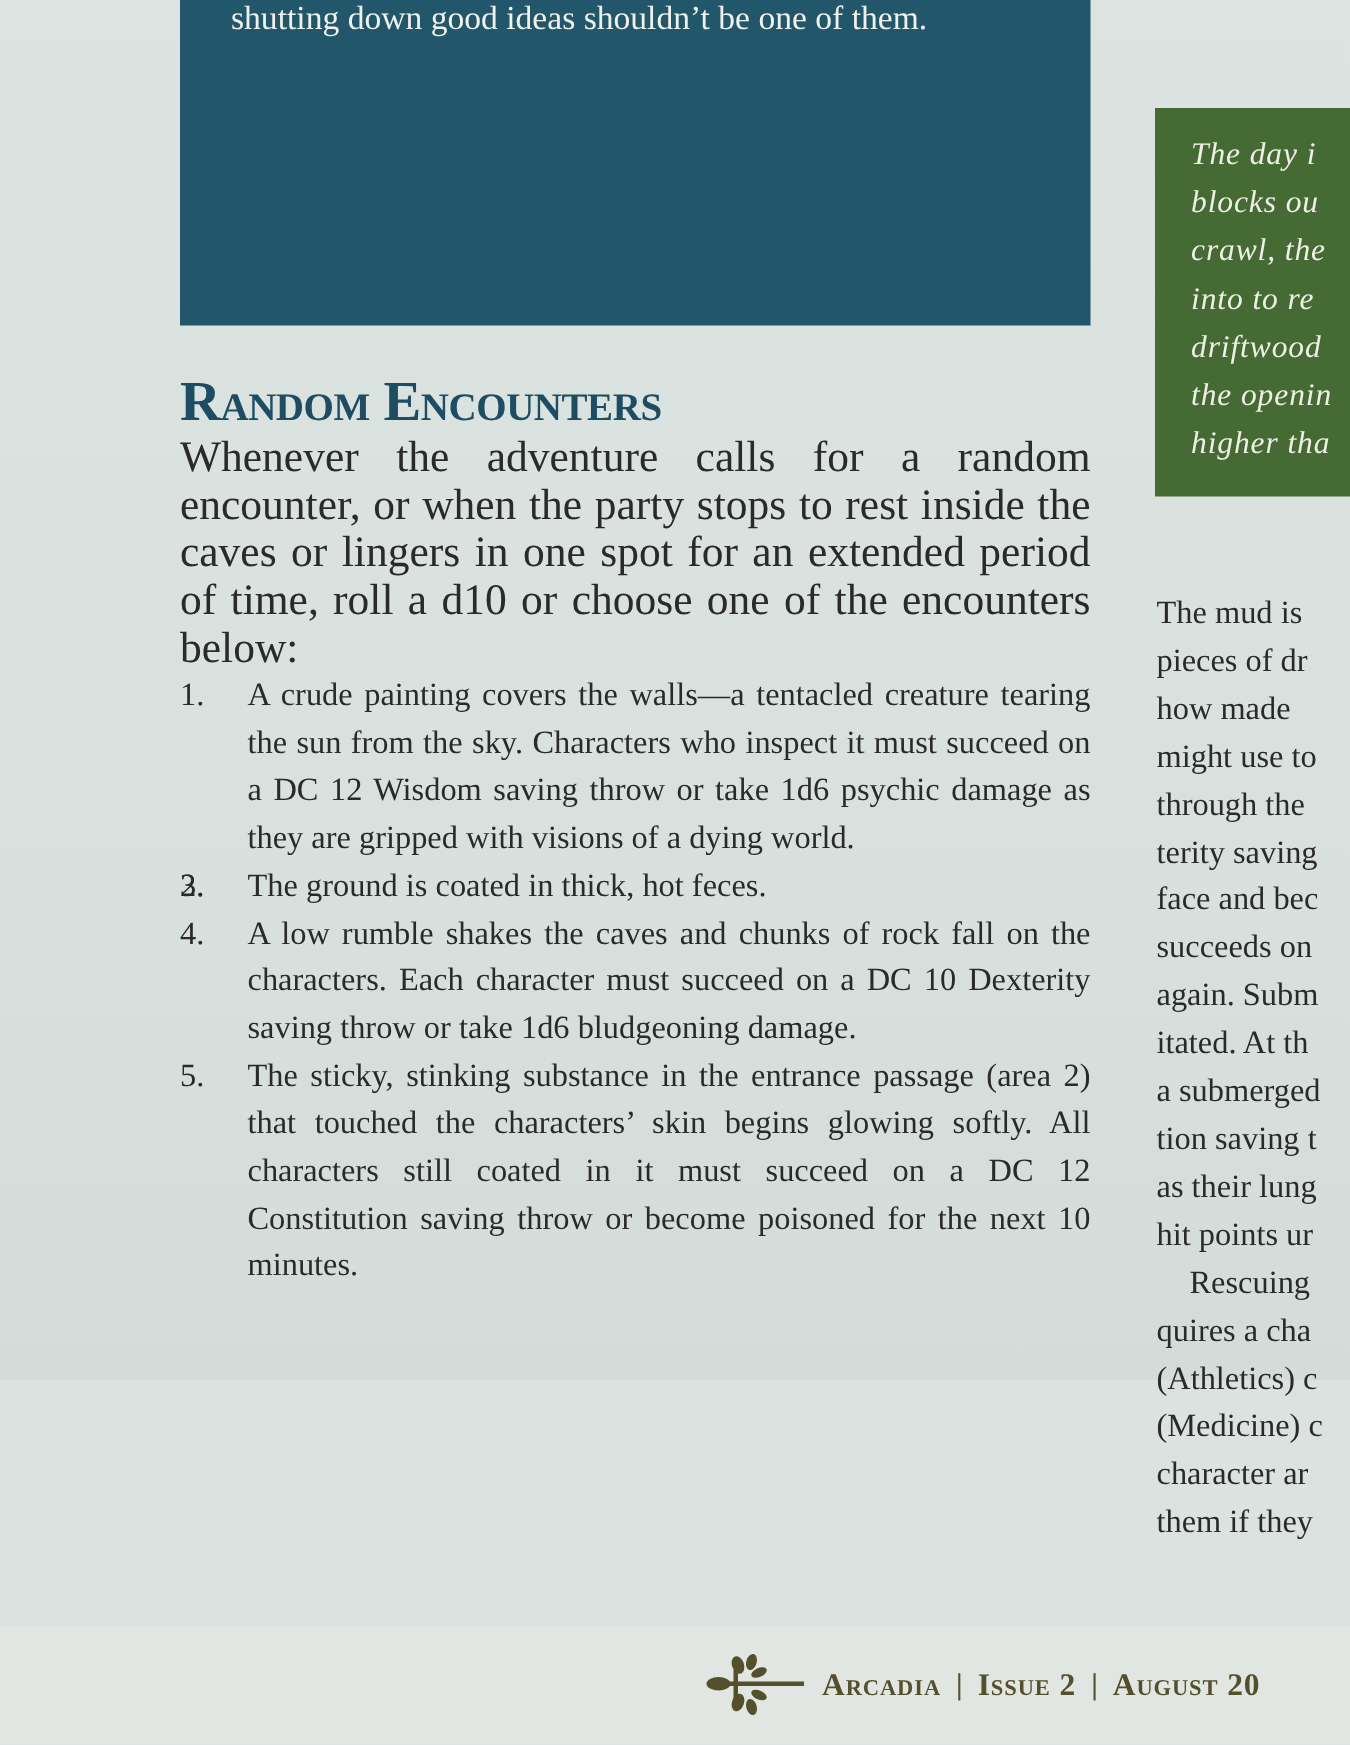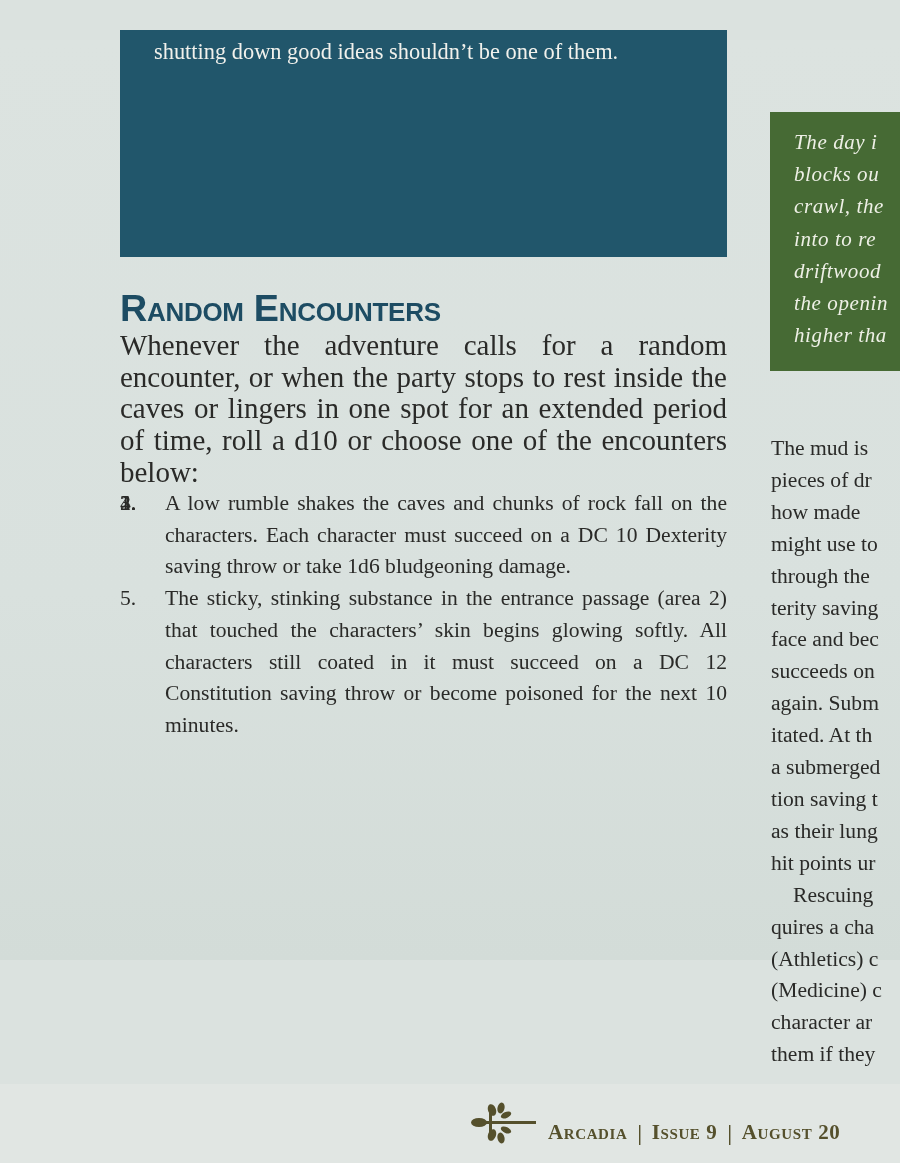--- a/index.html
+++ b/index.html
@@ -14,21 +14,20 @@
       background: #dbe2df;
       font-family: "Liberation Serif", "DejaVu Serif", serif;
       color: #2a2a28;
     }
     .page {
       position: absolute;
       left: 0; top: 0;
       width: 900px;
       height: 920px;
       background: linear-gradient(180deg, #dce3e0 0%, #d9e1de 60%, #d3dcd8 100%);
-      margin-top: 40px;
     }
     
     .blue-box {
       position: absolute;
       left: 120px;
       top: -10px;
       width: 607px;
       height: 227px;
       background: #21566b;
       box-sizing: border-box;
@@ -69,21 +68,21 @@
     .green-box div {
       letter-spacing: 0.6px;
     }
 
     
     .heading {
       position: absolute;
       left: 120px;
       top: 244px;
       margin: 0;
-      font-family: Liberation Sans, sans-serif;
+      font-family: Liberation Serif, serif;
       font-weight: bold;
       font-size: 37px;
       line-height: 48px;
       color: #1d4c63;
       letter-spacing: -0.3px;
       text-align: right;
     }
 
     .intro {
       position: absolute;
@@ -143,21 +142,21 @@
       width: 900px;
       height: 79px;
       background: #e1e6e3;
     }
     .footer-inner {
       position: absolute;
       left: 470px;
       top: 17px;
       height: 44px;
       display: flex;
-      align-items: flex-end;
+      align-items: center;
       white-space: nowrap;
       color: #55502c;
     }
     .ornament {
       width: 68px;
       height: 44px;
       margin-right: 10px;
     }
     .footer-item {
       font-size: 21px;
@@ -192,26 +191,28 @@
 
   <h2 class="heading">
     <span style="font-variant: small-caps; font-size: 1.02em;">Random Encounters</span>
   </h2>
 
   <p class="intro">Whenever the adventure calls for a random encounter, or when the party stops to rest inside the caves or lingers in one spot for an extended period of time, roll a d10 or choose one of the encounters below:</p>
 
   <ol class="enc-list">
     <li>
       <span class="num">1.</span>
+      <span>A crude painting covers the walls—a tentacled crea­ture tearing the sun from the sky. Characters who inspect it must succeed on a DC 12 Wisdom saving throw or take 1d6 psychic damage as they are gripped with visions of a dying world.</span>
     </li>
     <li>
       <span class="num">2.</span>
     </li>
     <li>
       <span class="num">3.</span>
+      <span>The ground is coated in thick, hot feces.</span>
     </li>
     <li>
       <span class="num">4.</span>
       <span>A low rumble shakes the caves and chunks of rock fall on the characters. Each character must succeed on a DC 10 Dexterity saving throw or take 1d6 bludgeon­ing damage.</span>
     </li>
     <li>
       <span class="num">5.</span>
       <span>The sticky, stinking substance in the entrance passage (area 2) that touched the characters’ skin begins glow­ing softly. All characters still coated in it must succeed on a DC 12 Constitution saving throw or become poisoned for the next 10 minutes.</span>
     </li>
   </ol>
@@ -250,17 +251,17 @@
         <ellipse cx="31" cy="7" rx="3.5" ry="5.5" transform="rotate(15 31 7)"></ellipse>
         <ellipse cx="36" cy="14" rx="5.5" ry="3" transform="rotate(-25 36 14)"></ellipse>
         <ellipse cx="22" cy="34" rx="4" ry="6" transform="rotate(20 22 34)"></ellipse>
         <ellipse cx="31" cy="37" rx="3.5" ry="5.5" transform="rotate(-15 31 37)"></ellipse>
         <ellipse cx="36" cy="29" rx="5.5" ry="3" transform="rotate(25 36 29)"></ellipse>
         <rect x="19" y="12" width="3" height="20"></rect>
       </g>
     </svg>
     <span class="footer-item">Arcadia</span>
     <span class="footer-sep">|</span>
-    <span class="footer-item">Issue 9</span>
+    <span class="footer-item">Issue 2</span>
     <span class="footer-sep">|</span>
     <span class="footer-item">August 20</span>
   </div>
 </div>
 
 </body></html>

